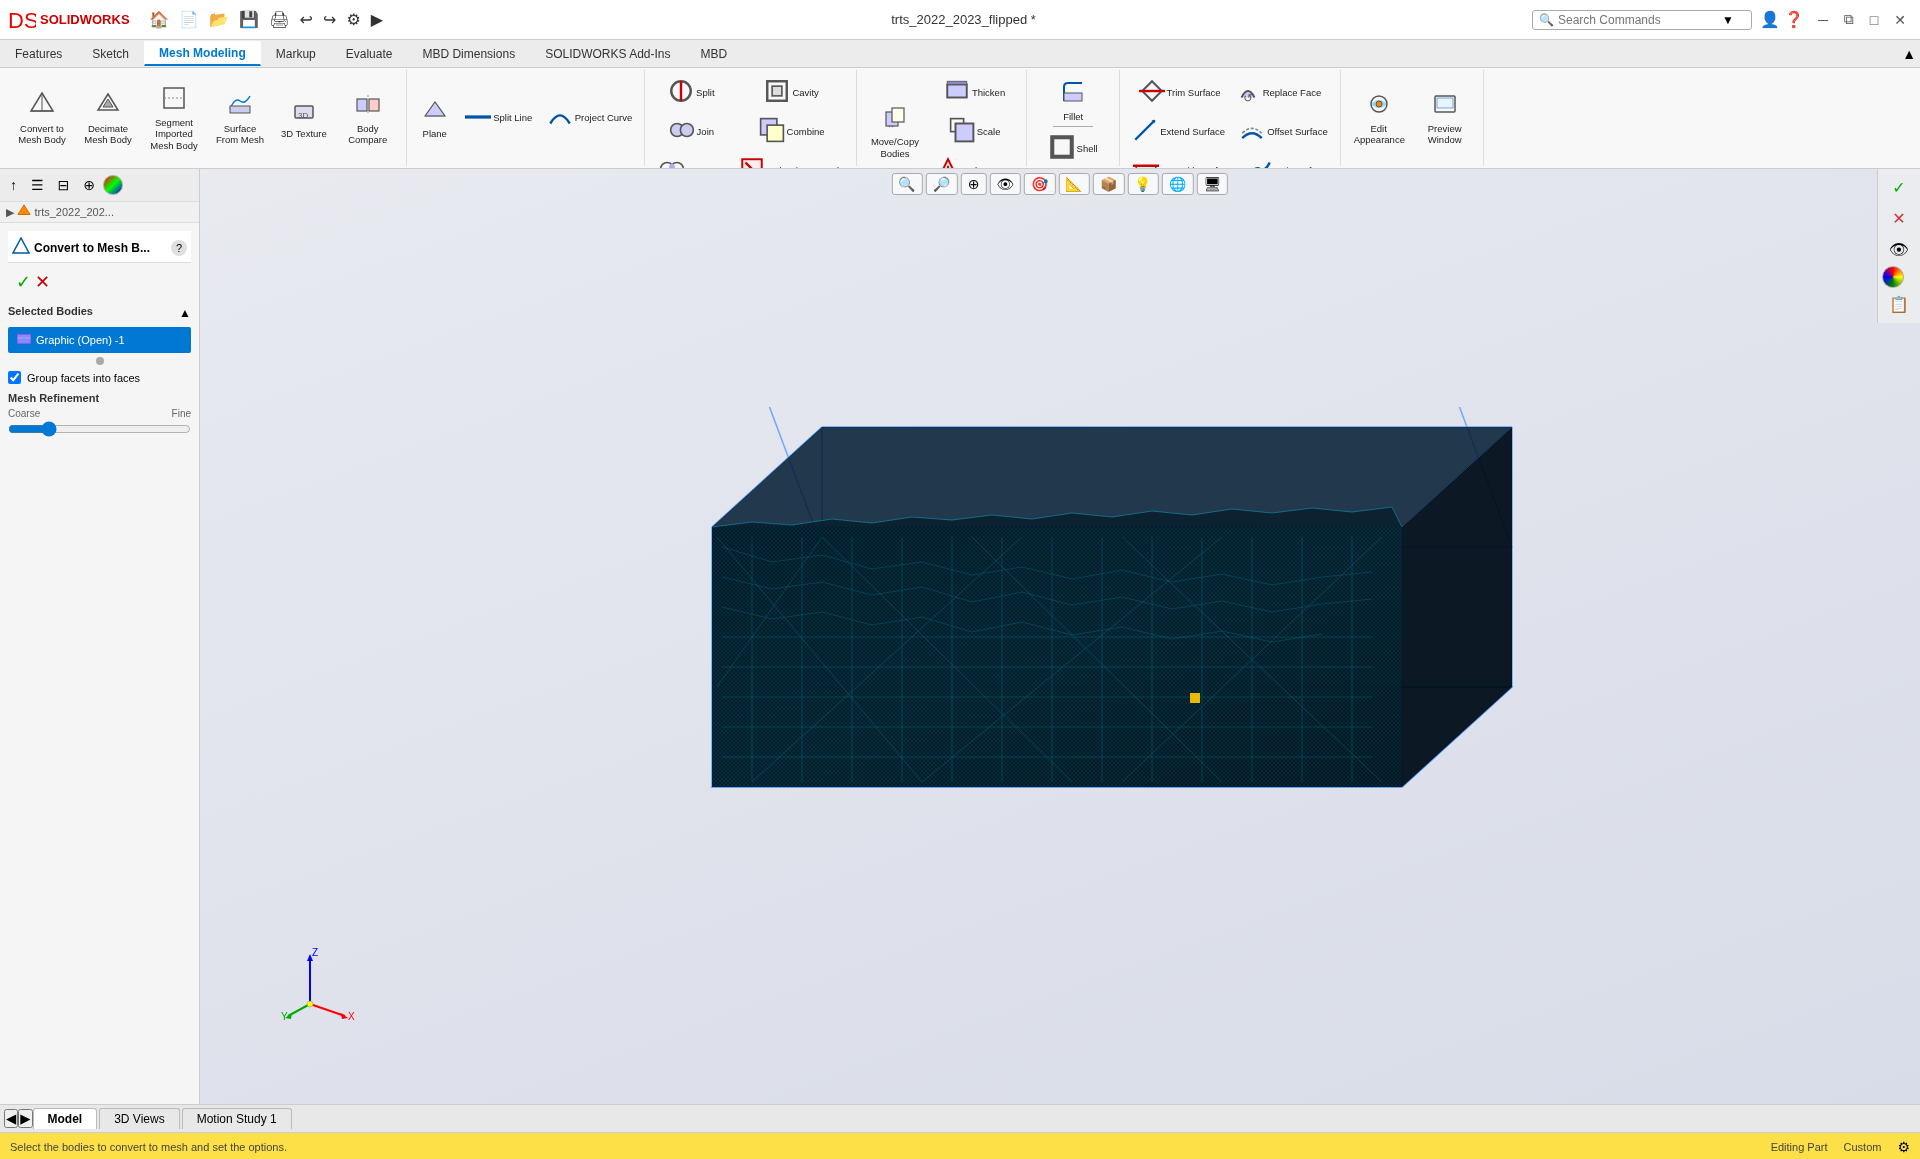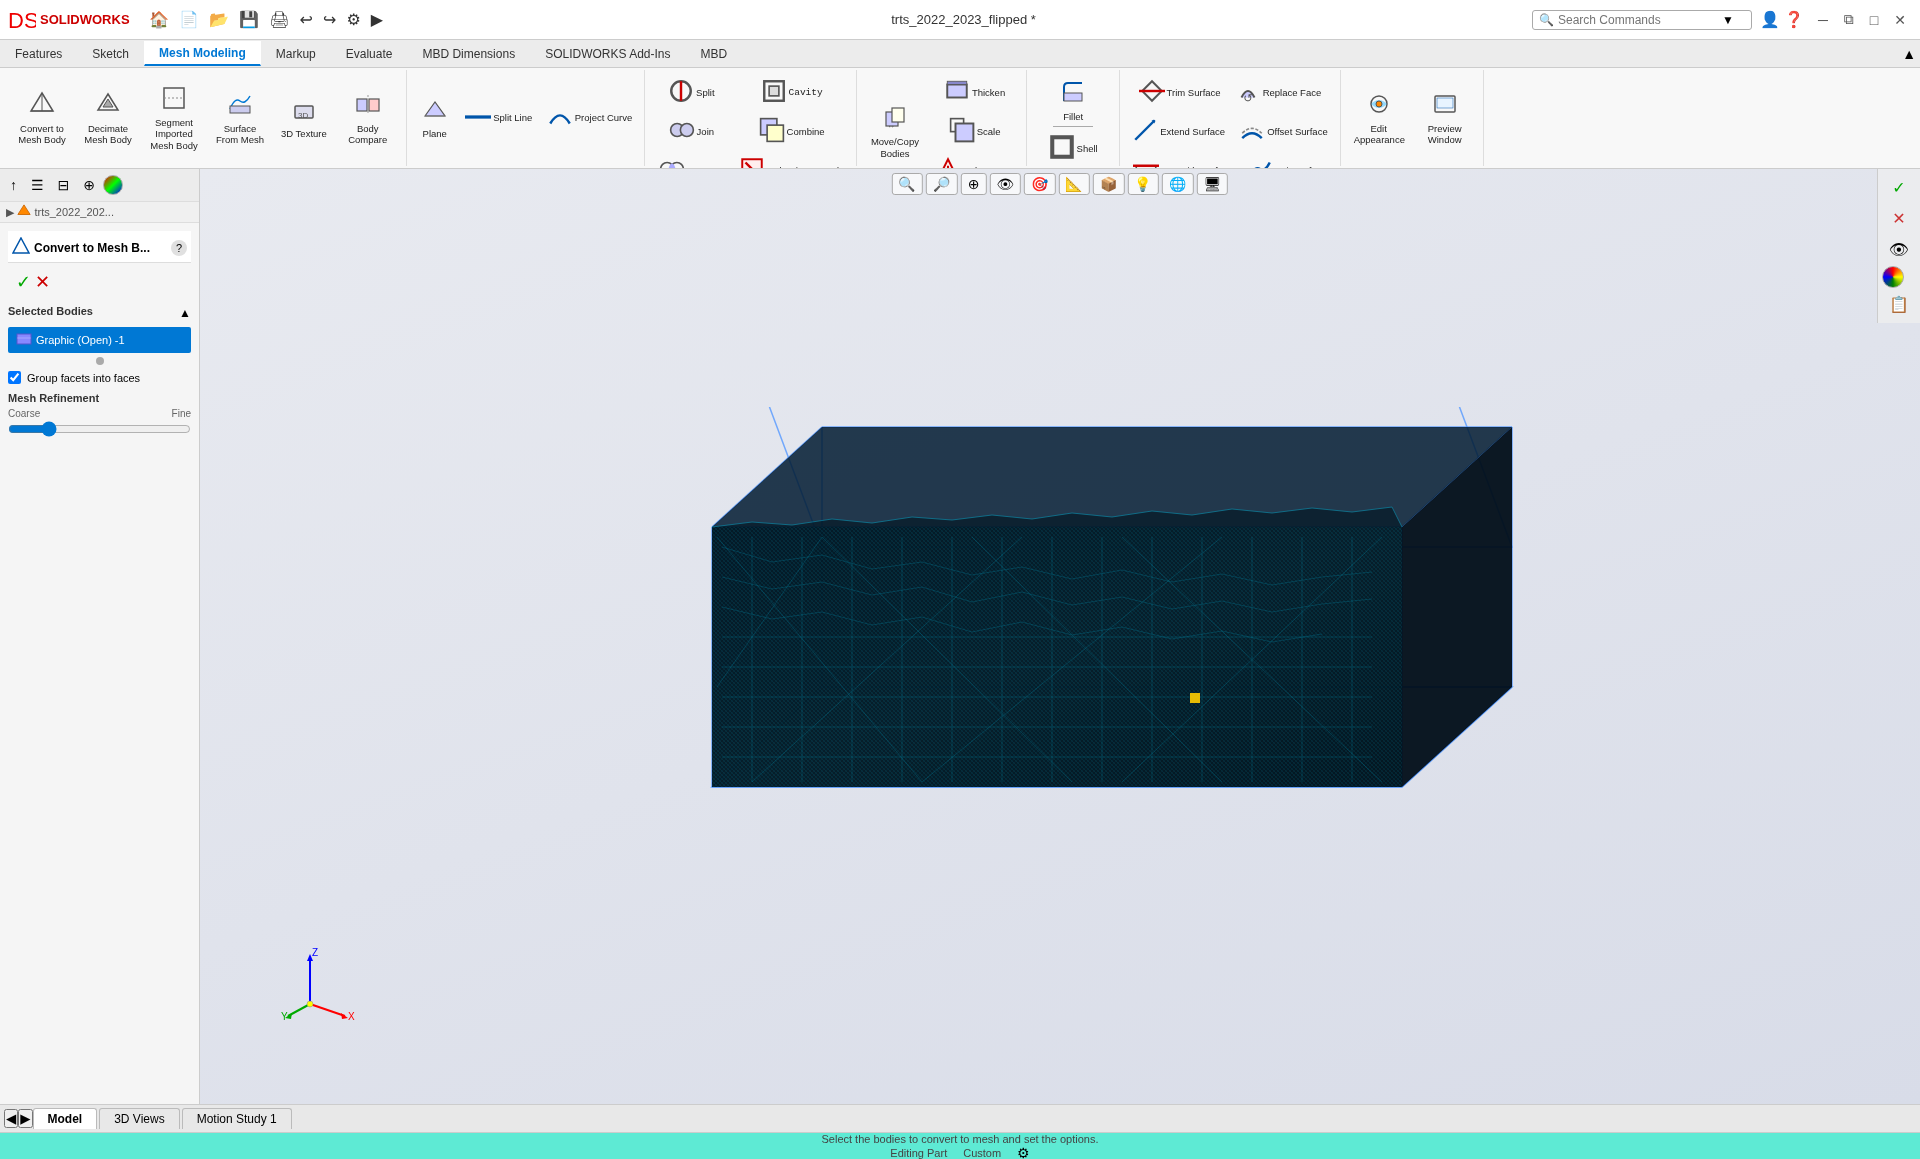--- a/index.html
+++ b/index.html
@@ -63,21 +63,21 @@
     .accept-btn { color: #00a800; font-size: 28px; }
     .reject-btn { color: #cc3333; font-size: 28px; }
 
     
     #mesh-canvas { position: absolute; top: 50%; left: 53%; transform: translate(-50%, -50%); width: 980px; height: 460px; }
 
     
     #coord-axes { position: absolute; bottom: 80px; left: 80px; width: 80px; height: 80px; }
 
     
-    #status-bar { display: flex; align-items: center; justify-content: space-between; height: 28px; background: #5eead4; border-top: 1px solid #ccc; padding: 0 10px; font-size: 11px; color: #444; flex-direction: column; }
+    #status-bar { display: flex; align-items: center; justify-content: space-between; height: 28px; background: #fde047; border-top: 1px solid #ccc; padding: 0 10px; font-size: 11px; color: #444; }
 
     
     #bottom-tabs { display: flex; align-items: center; height: 28px; background: #e8e8e8; border-top: 1px solid #ccc; padding: 0 4px; }
     #bottom-tabs .tab-item { padding: 3px 14px; font-size: 12px; cursor: pointer; border: 1px solid #bbb; border-bottom: none; background: #e8e8e8; border-radius: 3px 3px 0 0; margin-right: 2px; }
     #bottom-tabs .tab-item.active { background: #fff; font-weight: 600; }
   </style>
 </head>
 <body>
 
 <div id="title-bar">
@@ -251,21 +251,21 @@
                 </svg></div>
             <div style="font-size:9.5px;">Intersect</div>
           </div>
         </div>
         <div style="display:flex;flex-direction:column;gap:2px;">
           <div class="ribbon-btn ribbon-btn-sm">
             <div class="icon"><svg viewBox="0 0 16 16" width="16" height="16">
                   <rect x="2" y="2" width="12" height="12" fill="none" stroke="#555" stroke-width="1.5"></rect>
                   <rect x="5" y="5" width="6" height="6" fill="#ddd" stroke="#555" stroke-width="1"></rect>
                 </svg></div>
-            <div style="font-size:9.5px;font-family:Liberation Mono, monospace;">Cavity</div>
+            <div style="font-size:9.5px;">Cavity</div>
           </div>
           <div class="ribbon-btn ribbon-btn-sm">
             <div class="icon"><svg viewBox="0 0 16 16" width="16" height="16">
                   <rect x="1" y="1" width="10" height="10" fill="#ccf" stroke="#555" stroke-width="1"></rect>
                   <rect x="5" y="5" width="10" height="10" fill="#ffc" stroke="#555" stroke-width="1"></rect>
                 </svg></div>
             <div style="font-size:9.5px;">Combine</div>
           </div>
           <div class="ribbon-btn ribbon-btn-sm">
             <div class="icon"><svg viewBox="0 0 16 16" width="16" height="16">

